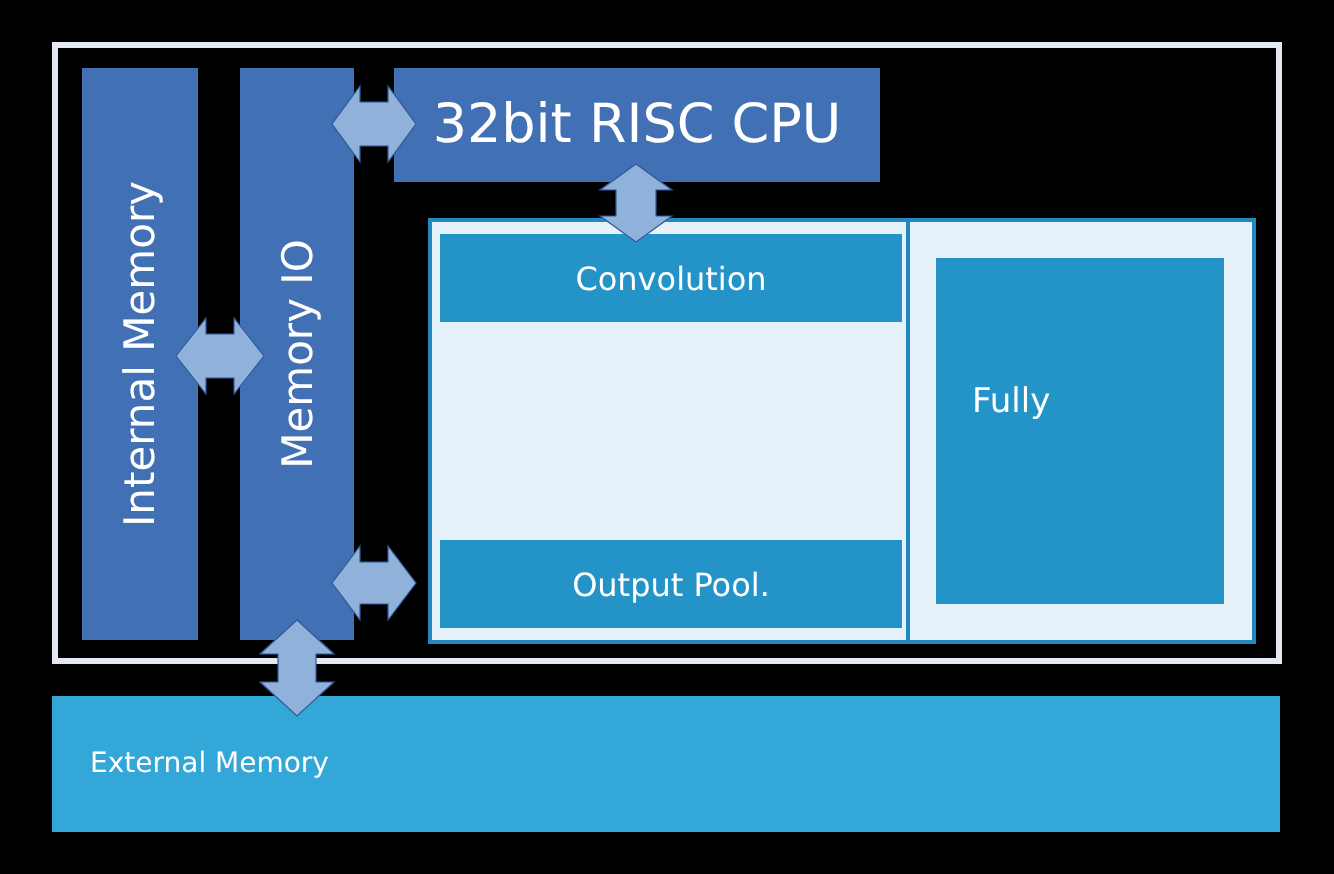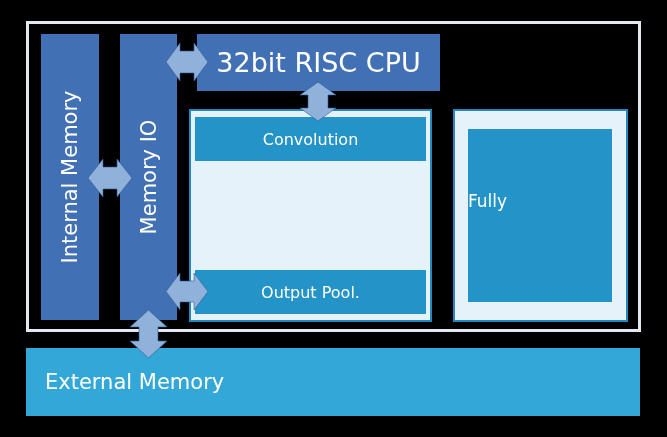--- a/index.html
+++ b/index.html
@@ -6,30 +6,30 @@
     body { width: 667px; height: 437px; position: relative; overflow: hidden;
            font-family: "DejaVu Sans", sans-serif; color: #fff; }
     .abs { position: absolute; box-sizing: border-box; }
     .outer-frame { left: 26px; top: 21px; width: 615px; height: 311px;
                    border: 3px solid #e4e8f0; }
     .dark { background: #4170b4; }
     .col-text { position: absolute; left: 50%; top: 50%; white-space: nowrap;
                 transform: translate(-50%, -50%) rotate(-90deg); font-size: 21px; }
     .cpu { left: 197px; top: 34px; width: 243px; height: 57px;
            display: flex; align-items: center; justify-content: center; font-size: 27px; }
-    .proc { left: 189px; top: 109px; width: 243px; height: 213px;
+    .proc { left: 214px; top: 109px; width: 243px; height: 213px;
             background: #e6f2fa; border: 2px solid #2488c0; }
     .row { position: absolute; left: 4px; width: 231px; height: 44px; background: #2494c8;
            display: flex; align-items: center; justify-content: center; font-size: 16px; }
     .fc-outer { left: 453px; top: 109px; width: 175px; height: 213px;
                 background: #e6f2fa; border: 2px solid #2488c0; }
     .fc-inner { left: 468px; top: 129px; width: 144px; height: 173px; background: #2494c8;
-                font-size: 17px; line-height: 24px; padding-top: 60px; }
+                font-size: 17px; line-height: 24px; padding-left: 18px; padding-top: 60px; }
     .ext { left: 26px; top: 348px; width: 614px; height: 68px; background: #34a7d9;
-           font-size: 21px; padding-left: 19px; display: flex; align-items: center; }
+           font-size: 14px; padding-left: 19px; display: flex; align-items: center; }
     svg.arrow { position: absolute; overflow: visible; }
     svg.arrow polygon { fill: #8fb1da; stroke: #2f5a9a; stroke-width: 0.6; }
   </style>
 </head>
 <body>
 
 <div class="abs outer-frame"></div>
 
 <div class="abs dark" style="left:41px;top:34px;width:58px;height:286px;">
   <span class="col-text">Internal Memory</span>

